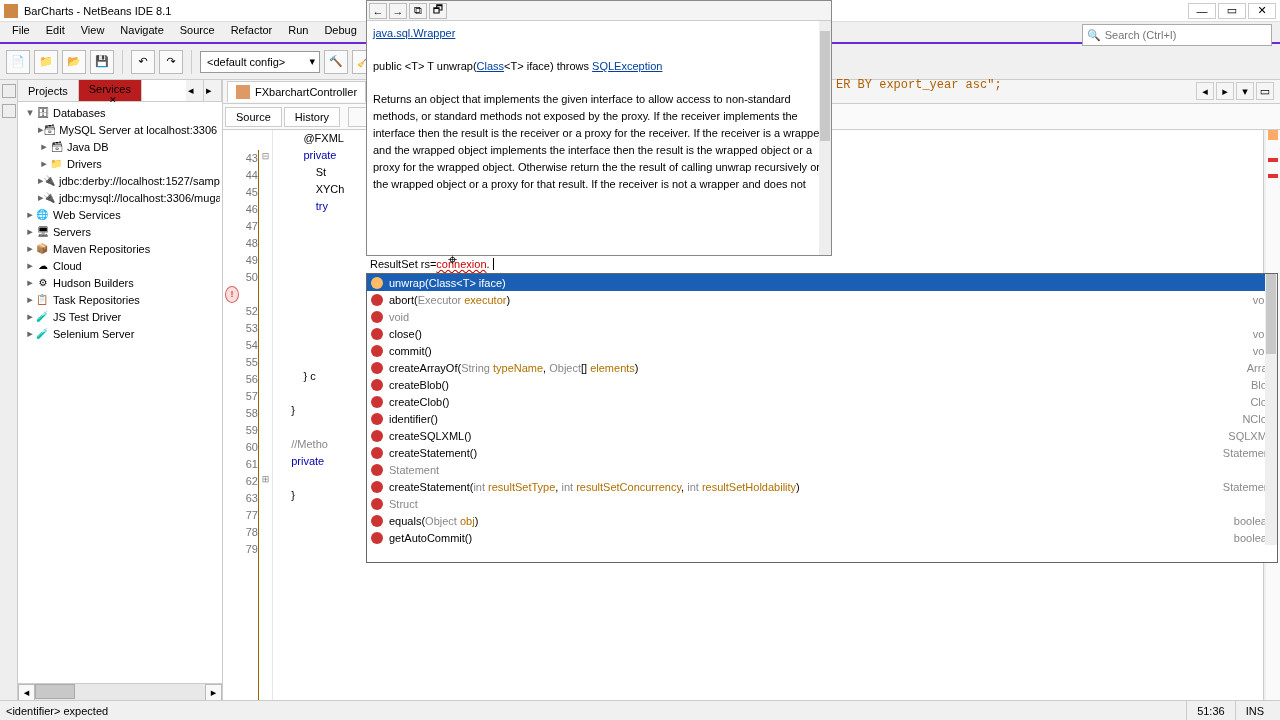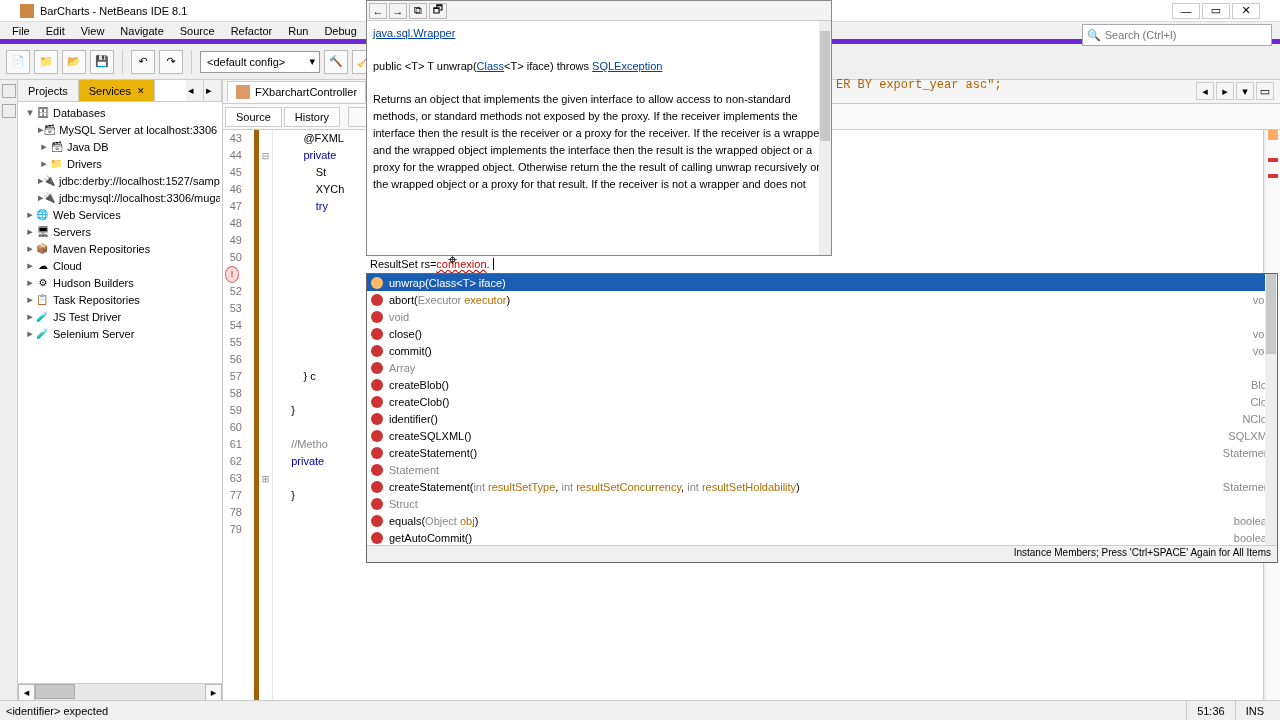--- a/index.html
+++ b/index.html
@@ -1,41 +1,41 @@
 <!DOCTYPE html>
 <html><head>
 <meta charset="utf-8">
 <style>
 * { margin: 0; padding: 0; box-sizing: border-box; font-family: "Segoe UI", Tahoma, sans-serif; font-size: 11px; }
 body { background: #f0f0f0; width: 1280px; height: 720px; overflow: hidden; position: relative; }
-.title-bar { height: 22px; background: #fff; display: flex; align-items: center; padding: 0 20px; border-bottom: 1px solid #ddd; }
+.title-bar { height: 22px; background: #fff; display: flex; align-items: center; padding: 0 4px; border-bottom: 1px solid #ddd; }
 .title-bar .app-icon { width: 14px; height: 14px; background: #c84; margin-right: 6px; }
 .title-bar .title { flex: 1; }
 .title-bar .ctrl { width: 28px; height: 16px; display: inline-flex; align-items: center; justify-content: center; margin-left: 2px; border: 1px solid #ccc; cursor: pointer; }
 
-.main-menu { height: 22px; background: #f0f0f0; display: flex; align-items: flex-end; padding: 0 4px; border-bottom: 5px solid #6d28d9; }
+.main-menu { height: 22px; background: #f0f0f0; display: flex; align-items: flex-start; padding: 0 4px; border-bottom: 2px solid #6d28d9; }
 .main-menu span { padding: 2px 8px; cursor: pointer; }
 
 .search-area { position: absolute; right: 8px; top: 24px; width: 190px; height: 22px; border: 1px solid #aaa; background: #fff; display: flex; align-items: center; padding: 0 4px; }
 .search-area .mag { margin-right: 4px; }
 
 .toolbar { height: 36px; background: #f0f0f0; border-bottom: 1px solid #ccc; display: flex; align-items: center; padding: 0 6px; gap: 4px; }
 .tb-btn { width: 24px; height: 24px; border: 1px solid #bbb; background: #fafafa; display:flex; align-items:center; justify-content:center; cursor:pointer; }
 .tb-sep { width: 1px; height: 24px; background: #ccc; margin: 0 4px; }
 .config-select { height: 22px; border: 1px solid #999; background: #fff; padding: 0 18px 0 6px; position: relative; min-width: 120px; display:flex; align-items:center; }
 .config-select::after { content: "▾"; position: absolute; right: 4px; }
 
 .body-wrap { display: flex; height: calc(100% - 22px - 22px - 36px - 20px); }
 .left-rail { width: 18px; background: #eee; border-right: 1px solid #ccc; display:flex; flex-direction:column; gap:6px; padding-top:4px; align-items:center; }
 .left-rail div { width:14px; height:14px; border:1px solid #aaa; }
 
 .side-panel { width: 205px; background: #fff; border-right: 1px solid #ccc; display:flex; flex-direction:column; }
 .side-tabs { height: 22px; display:flex; border-bottom: 1px solid #ccc; }
 .side-tab { padding: 3px 10px; border-right: 1px solid #ccc; background: #f2f2f2; cursor:pointer; display:flex; align-items:center; }
-.side-tab.active { background: #eab308; }
+.side-tab.active { background: #b91c1c; flex-direction: column; }
 .close-x { margin-left: 6px; font-size: 9px; }
 .tree { flex:1; overflow:auto; padding: 2px; }
 .tree-item { display:flex; align-items:center; height: 17px; padding-left: 4px; white-space: nowrap; overflow: hidden; cursor:pointer; }
 .tree-item .exp { width: 12px; display:inline-block; text-align:center; color:#666; }
 .tree-item .ico { width: 14px; height: 14px; margin-right: 3px; display:inline-flex; align-items:center; justify-content:center; font-size:10px; }
 .tree .lvl1 { padding-left: 18px; }
 .hscroll { height: 17px; background: #efefef; border-top:1px solid #ccc; display:flex; }
 .hscroll .sbtn { width:17px; height:17px; border:1px solid #bbb; background:#f8f8f8; display:flex; align-items:center; justify-content:center; }
 .hscroll .track { flex:1; background:#e8e8e8; position:relative; }
 .hscroll .thumb { position:absolute; left:0; top:0; width:40px; height:15px; background:#c8c8c8; border:1px solid #aaa; }
@@ -45,21 +45,21 @@
 .ed-tab { display:flex; align-items:center; padding:3px 8px; border:1px solid #ccc; border-bottom:none; background:#fff; }
 .ed-tab .fico { width:14px; height:14px; background:#d96; margin-right:5px; }
 .ed-navbtns { position:absolute; right:6px; top:2px; display:flex; gap:2px; }
 .ed-navbtns div { width:18px; height:18px; border:1px solid #ccc; display:flex; align-items:center; justify-content:center; cursor:pointer; }
 
 .ed-toolbar { height: 26px; display:flex; align-items:center; border-bottom:1px solid #ccc; padding:0 2px; gap:2px; background:#fafafa; }
 .ed-toolbar .stab { padding:3px 10px; border:1px solid #ccc; background:#fff; cursor:pointer; }
 .ed-toolbar .sbtn { width:20px; height:20px; border:1px solid #ccc; background:#fafafa; }
 
 .code-area { position:relative; flex:1; display:flex; font-family: "Courier New", monospace; font-size: 12px; overflow:hidden; }
-.gutter { width: 36px; background:#fff; border-right:5px solid #a16207; text-align:right; color:#777; padding-right:12px; }
+.gutter { width: 36px; background:#fff; border-right:1px solid #a16207; text-align:right; color:#777; padding-right:0;margin-top:20px; }
 .gutter div { height:17px; line-height:17px; }
 .fold-col { width: 14px; border-right:1px solid #e7e7e7; }
 .fold-col div { height:17px; display:flex; align-items:center; justify-content:center; font-size:9px; color:#888; }
 .code-lines { flex:1; position:relative; }
 .code-lines .line { height:17px; line-height:17px; white-space:pre; padding-left:6px; }
 .kw { color:#0000b0; } .com { color:#888; } .err { color:#c00; text-decoration: underline wavy #c00; }
 
 .err-marker { position:absolute; left:2px; width:14px; height:14px; background:#fdd; border:1px solid #c66; border-radius:50%; font-size:9px; color:#900; display:flex; align-items:center; justify-content:center; }
 
 .vscroll { width:17px; background:#efefef; border-left:1px solid #ccc; position:relative; }
@@ -396,20 +396,21 @@
         <span class="sig"><span class="mname">close</span><span>()</span></span>
         <span class="ret">void</span>
       </div>
       <div class="comp-item">
         <span class="mic"></span>
         <span class="sig"><span class="mname">commit</span><span>()</span></span>
         <span class="ret">void</span>
       </div>
       <div class="comp-item">
         <span class="mic"></span>
+        <span class="sig"><span class="mname">createArrayOf</span><span>(<span class="param-type">String</span> <span class="param-name">typeName</span>, <span class="param-type">Object</span>[] <span class="param-name">elements</span>)</span></span>
         <span class="ret">Array</span>
       </div>
       <div class="comp-item">
         <span class="mic"></span>
         <span class="sig"><span class="mname">createBlob</span><span>()</span></span>
         <span class="ret">Blob</span>
       </div>
       <div class="comp-item">
         <span class="mic"></span>
         <span class="sig"><span class="mname">createClob</span><span>()</span></span>
@@ -447,21 +448,20 @@
         <span class="mic"></span>
         <span class="sig"><span class="mname">equals</span><span>(<span class="param-type">Object</span> <span class="param-name">obj</span>)</span></span>
         <span class="ret">boolean</span>
       </div>
       <div class="comp-item">
         <span class="mic"></span>
         <span class="sig"><span class="mname">getAutoCommit</span><span>()</span></span>
         <span class="ret">boolean</span>
       </div>
     </div>
-  <div class="comp-status">Instance Members; Press 'Ctrl+SPACE' Again for All Items</div>
   <div class="comp-vscroll">
       <div class="th"></div>
     </div>
 </div>
 
 <div class="cursor-img">⌖</div>
 
 <div class="status-bar">
   <span>&lt;identifier&gt; expected</span>
   <div class="fill"></div>

